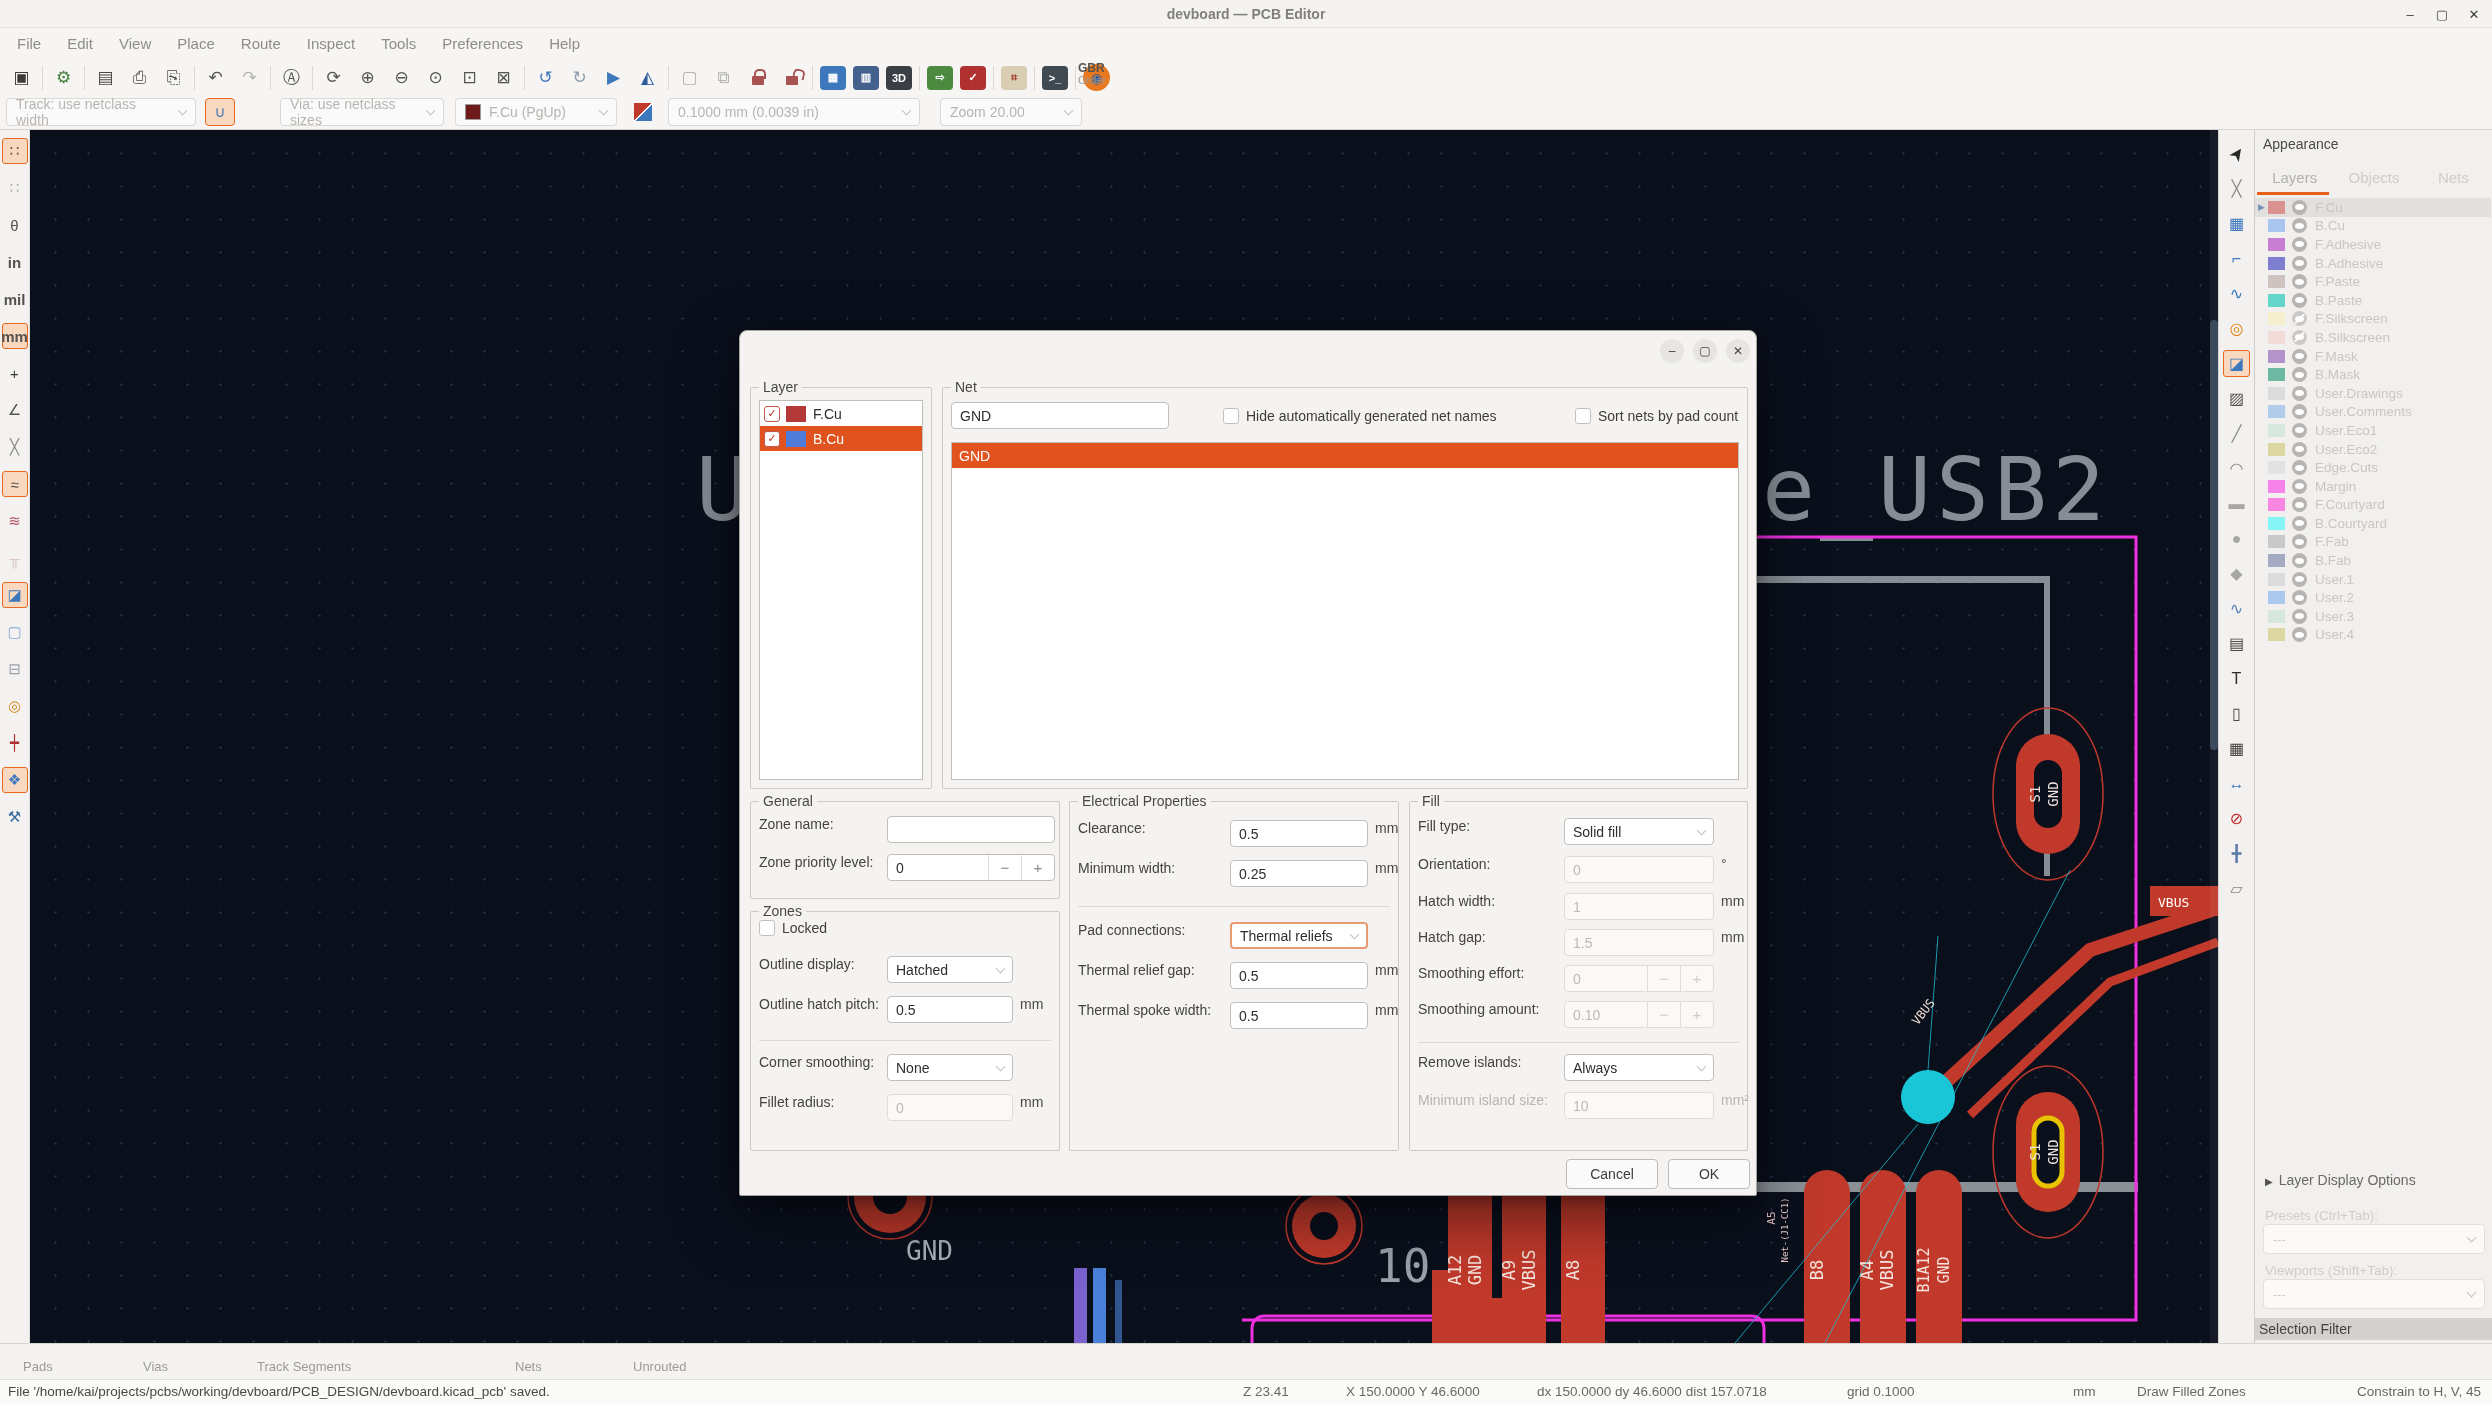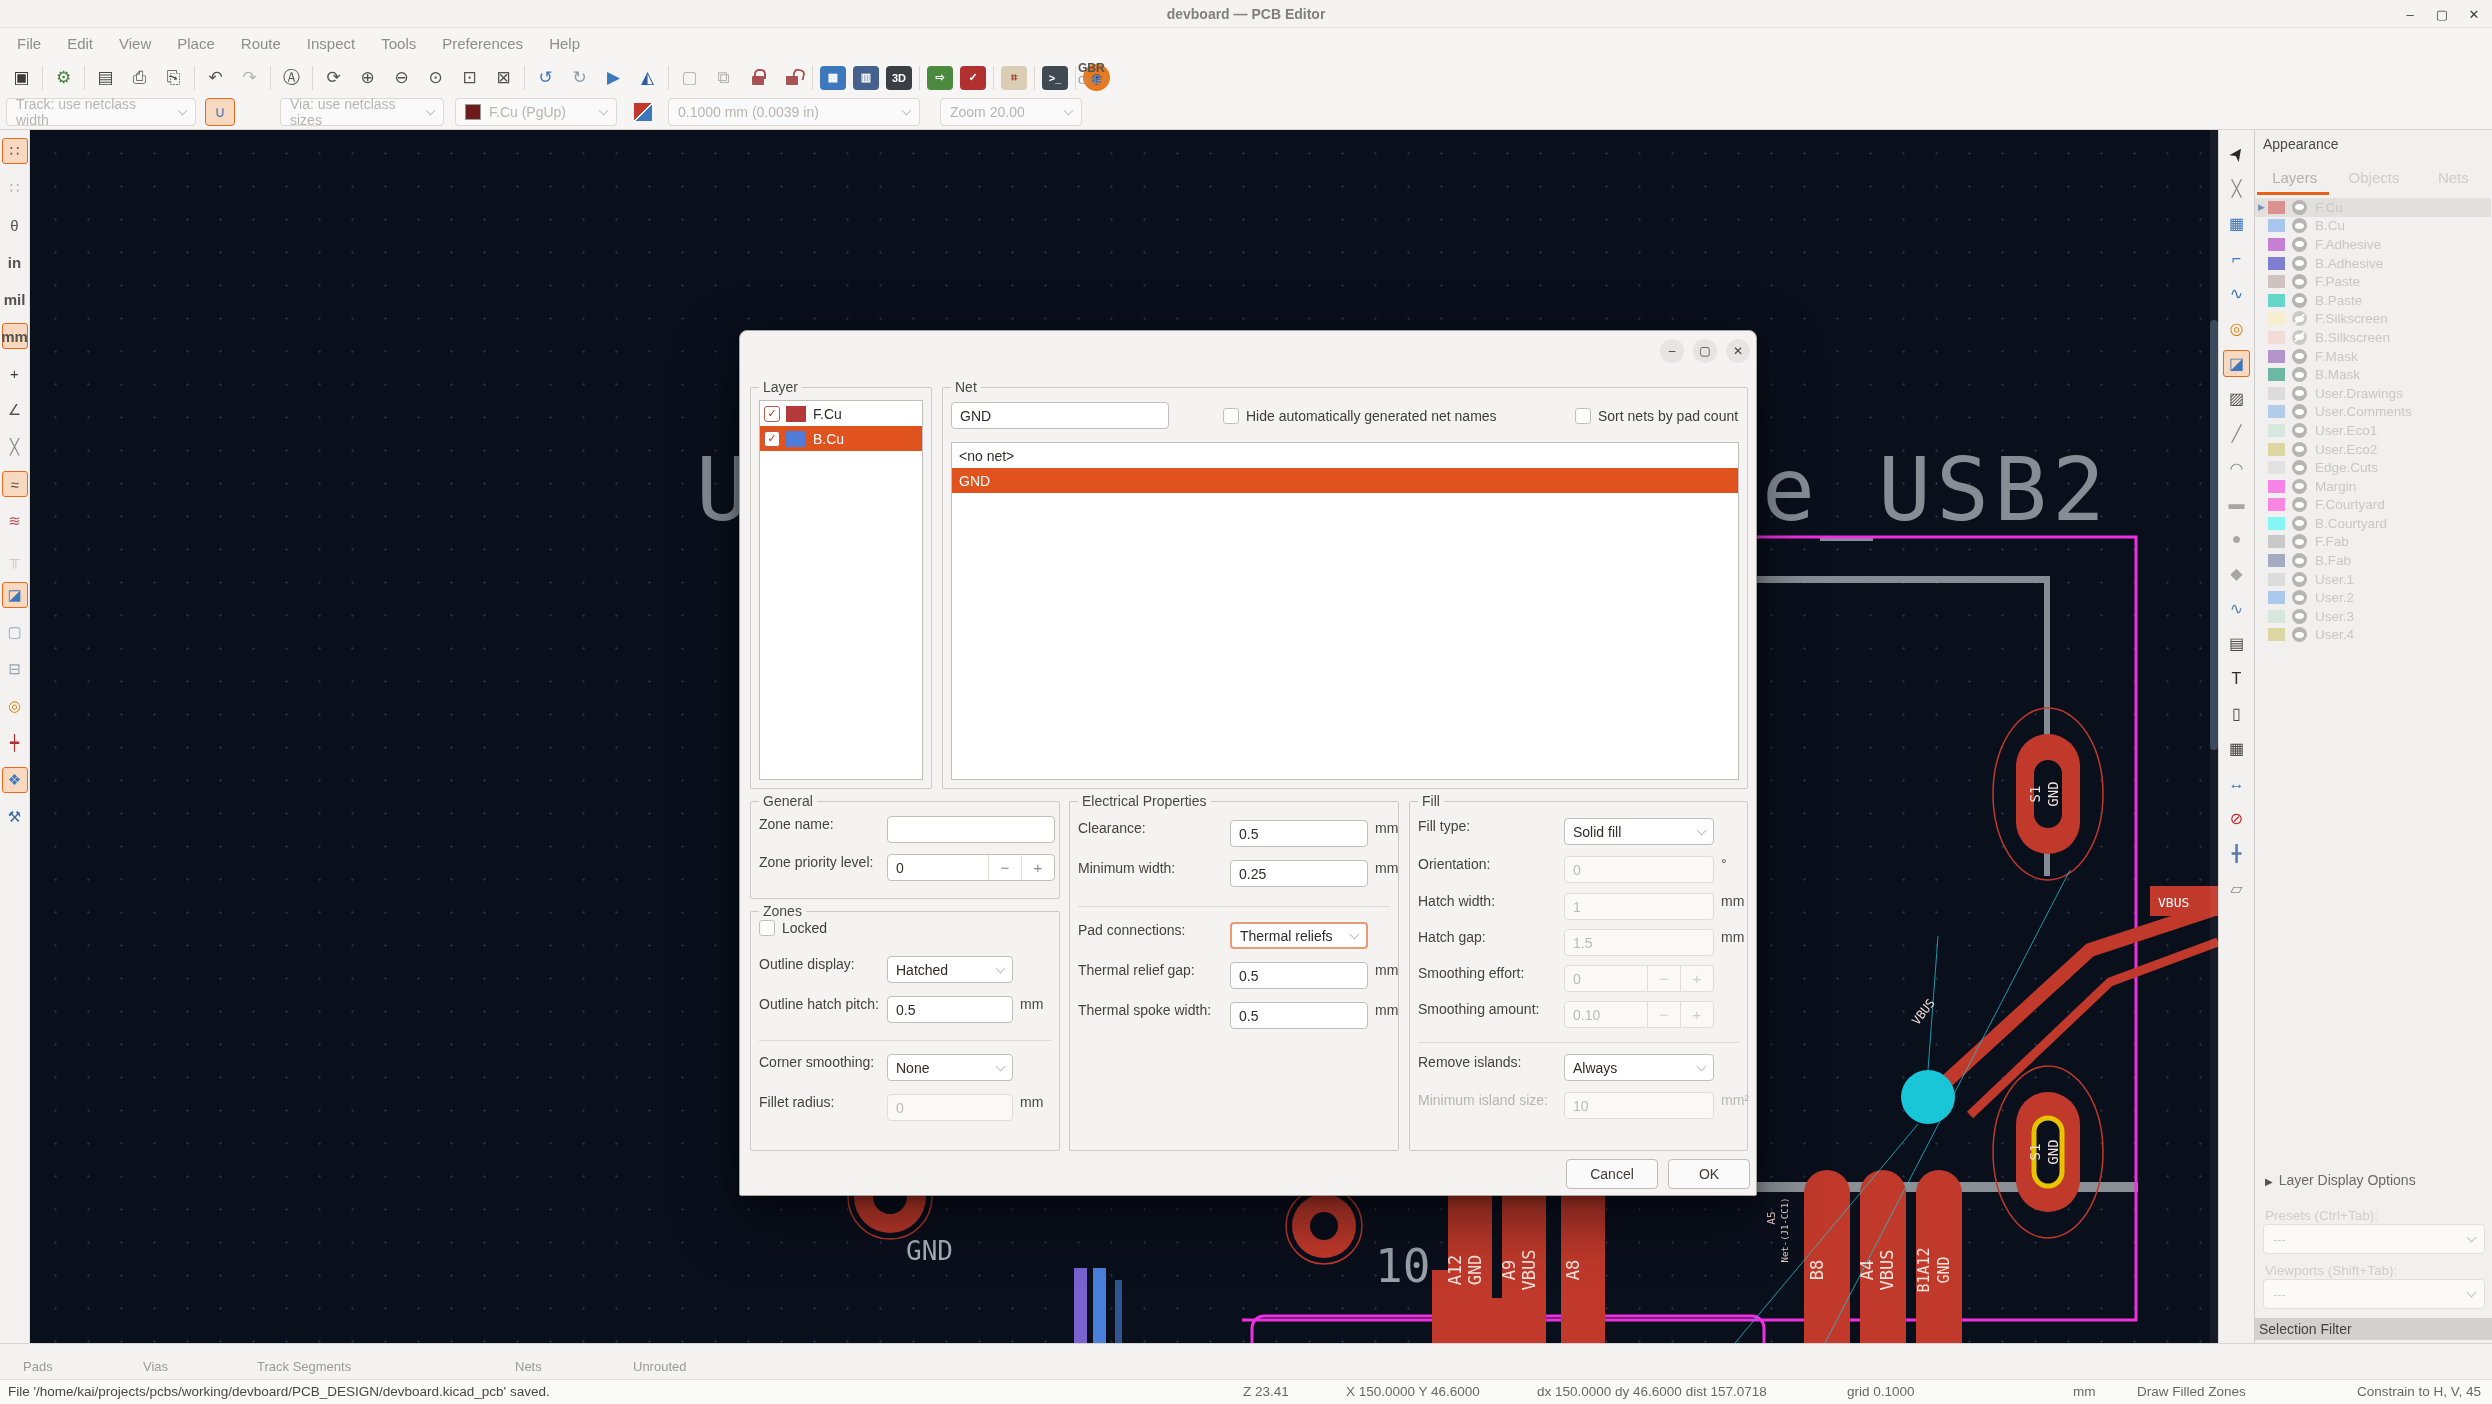--- a/index.html
+++ b/index.html
@@ -650,23 +650,20 @@
       <div class="dcheck" style="position:absolute;left:280px;top:20px">
         <span class="cb"></span>
         <span>Hide automatically generated net names</span>
       </div>
       <div class="dcheck" style="position:absolute;left:632px;top:20px">
         <span class="cb"></span>
         <span>Sort nets by pad count</span>
       </div>
       <div class="dlist" style="left:8px;top:54px;right:8px;bottom:8px">
 
-          <div class="nrow">
-            <span>&lt;no net&gt;</span>
-          </div>
 
           <div class="nrow sel">
             <span>GND</span>
           </div>
 
       </div>
     </div>
 
     <div class="grp g-gen" style="left:10px;top:470px;width:310px;height:98px">
       <span class="glab">General</span>

